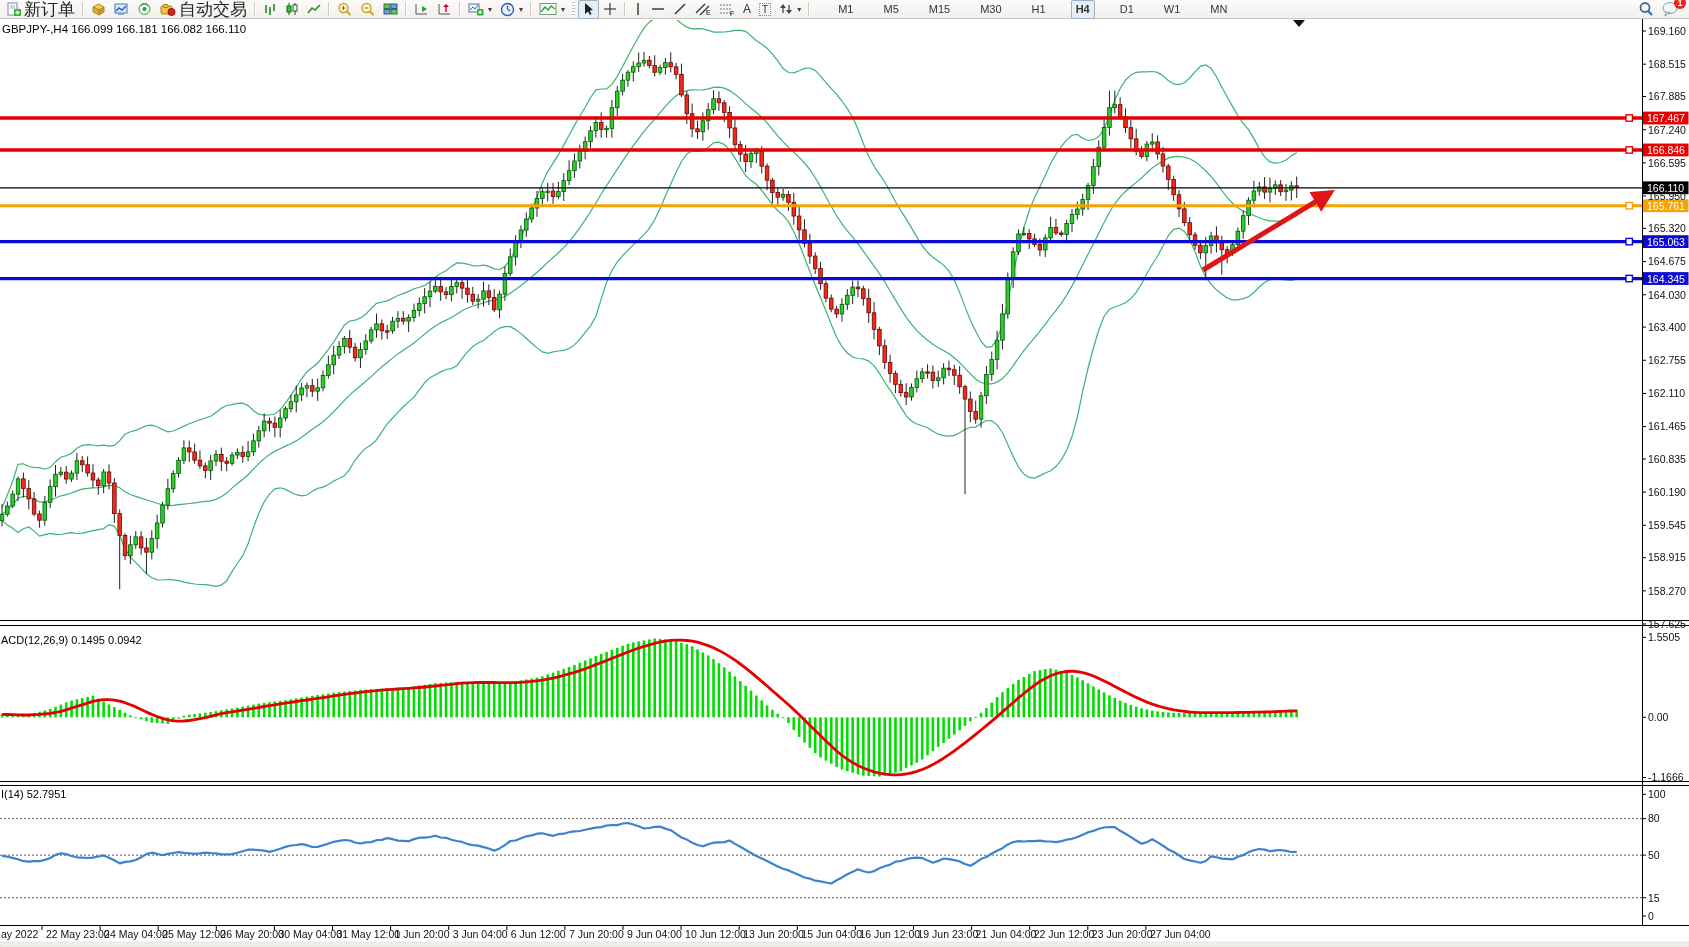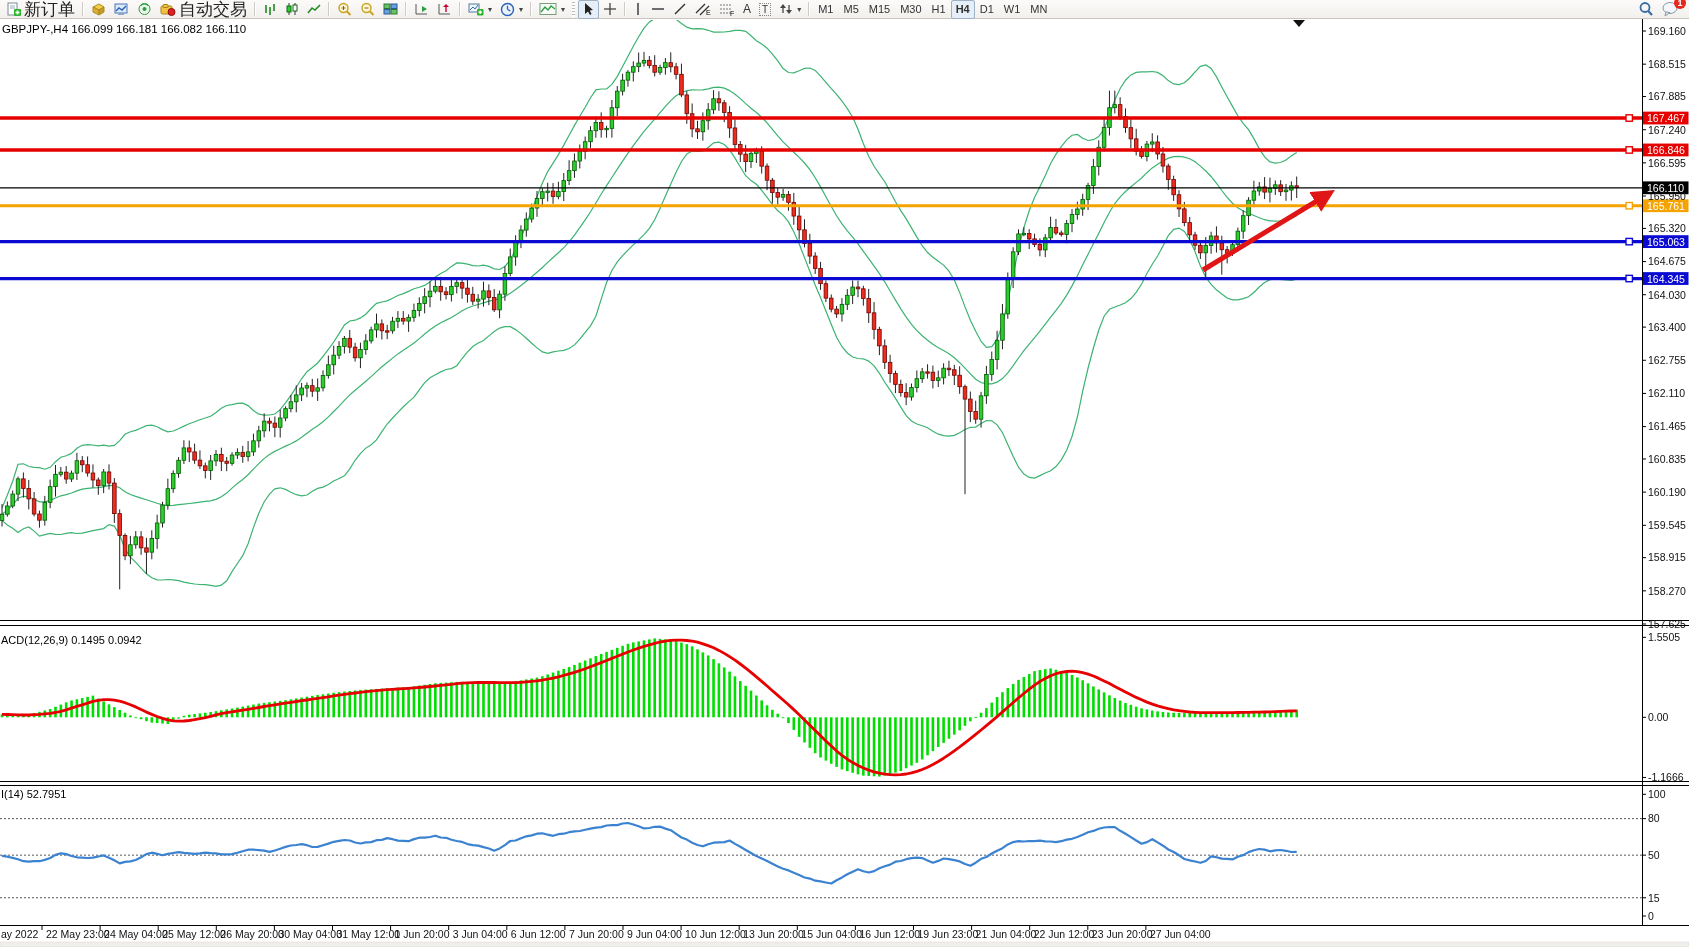--- a/index.html
+++ b/index.html
@@ -13,21 +13,21 @@
     background:linear-gradient(#fcfbfa,#f2f0ed);
     border-bottom:1px solid #c9c6c1;display:flex;align-items:center;
     padding:0 2px;box-sizing:border-box;z-index:5;font-size:12px;color:#222;}
   .tb{display:inline-flex;align-items:center;height:17px;padding:0 3px;
     border:1px solid transparent;border-radius:2px;gap:3px;cursor:default;}
   .tb.on{border-color:#9db1c7;background:#e6eef7;font-weight:bold;}
   .sep{width:1px;height:14px;background:#cfccc6;border-right:1px solid #fff;margin:0 3px;}
   .grip{width:3px;height:15px;margin:0 3px;
     background:repeating-linear-gradient(#bbb 0 1px,#fff 1px 3px);}
   .lbl{font-size:17px;white-space:nowrap;}
-  .tf{font-size:11px;color:#333;padding:0 4px;}
+  .tf{font-size:11px;color:#333;padding:0 4px;margin-left:20px;}
   .caret{font-size:8px;color:#444;margin-left:1px;}
   #right-tools{margin-left:auto;display:flex;align-items:center;margin-right:4px;}
   .badge{position:absolute;right:-4px;top:-4px;background:#e8271c;color:#fff;
     border-radius:50%;width:12px;height:12px;font-size:9px;line-height:12px;
     text-align:center;font-weight:bold;}
   .balloon-wrap{position:relative;}
 </style>
 </head>
 <body>
 

